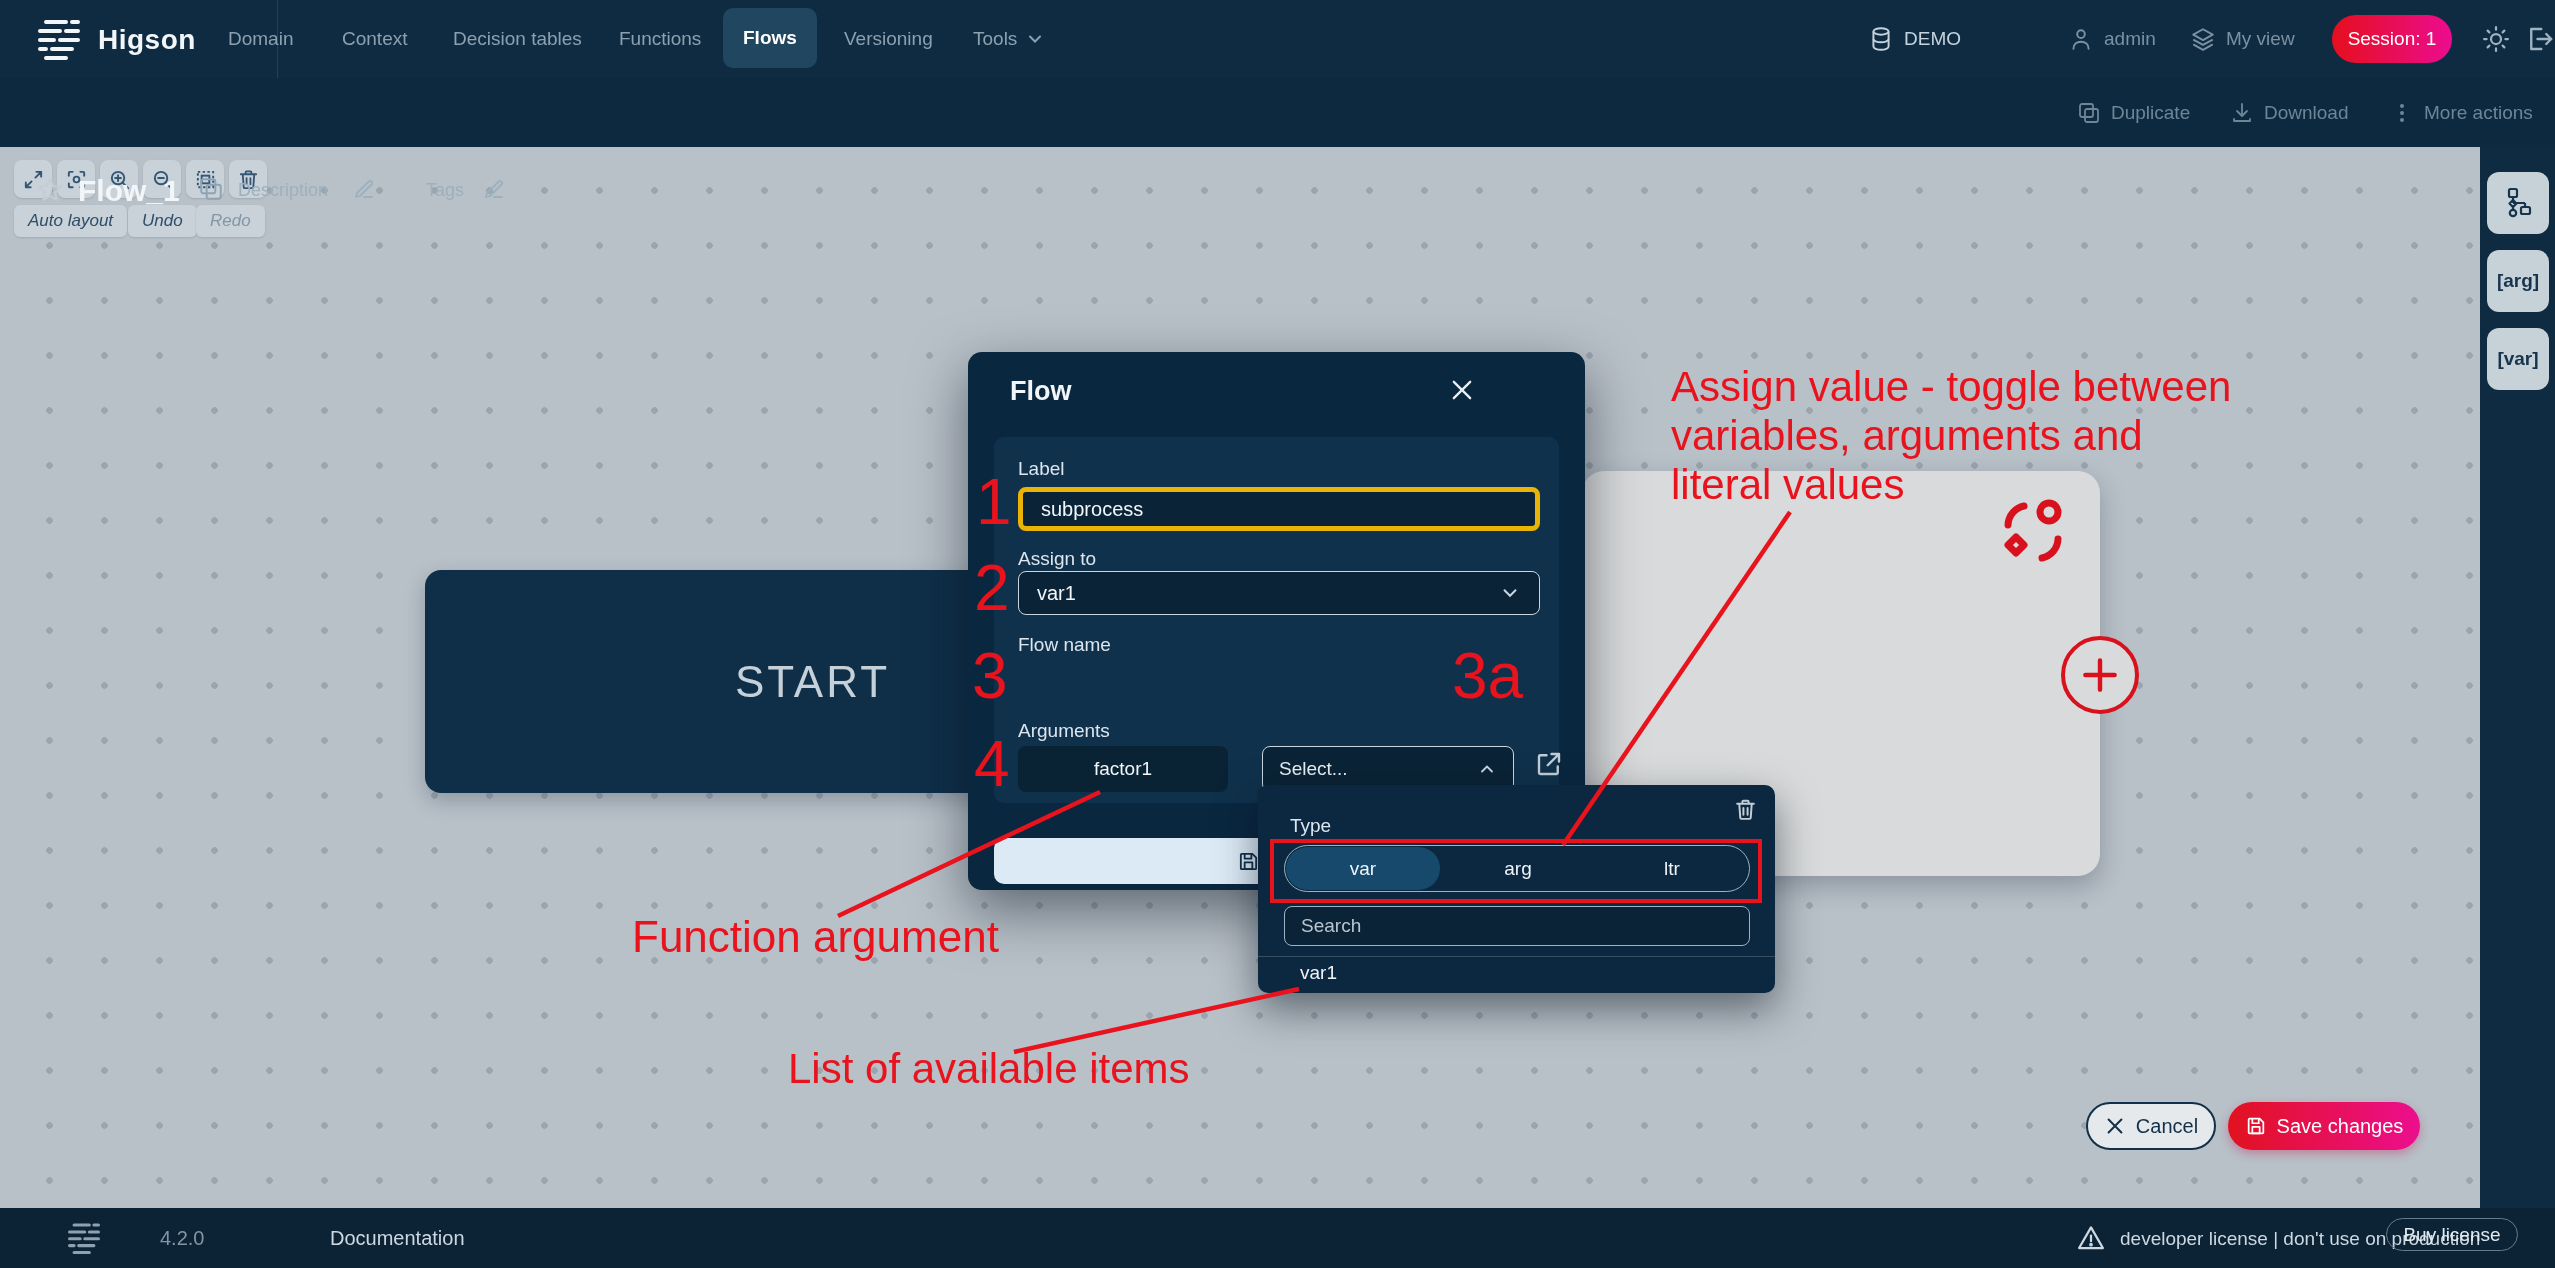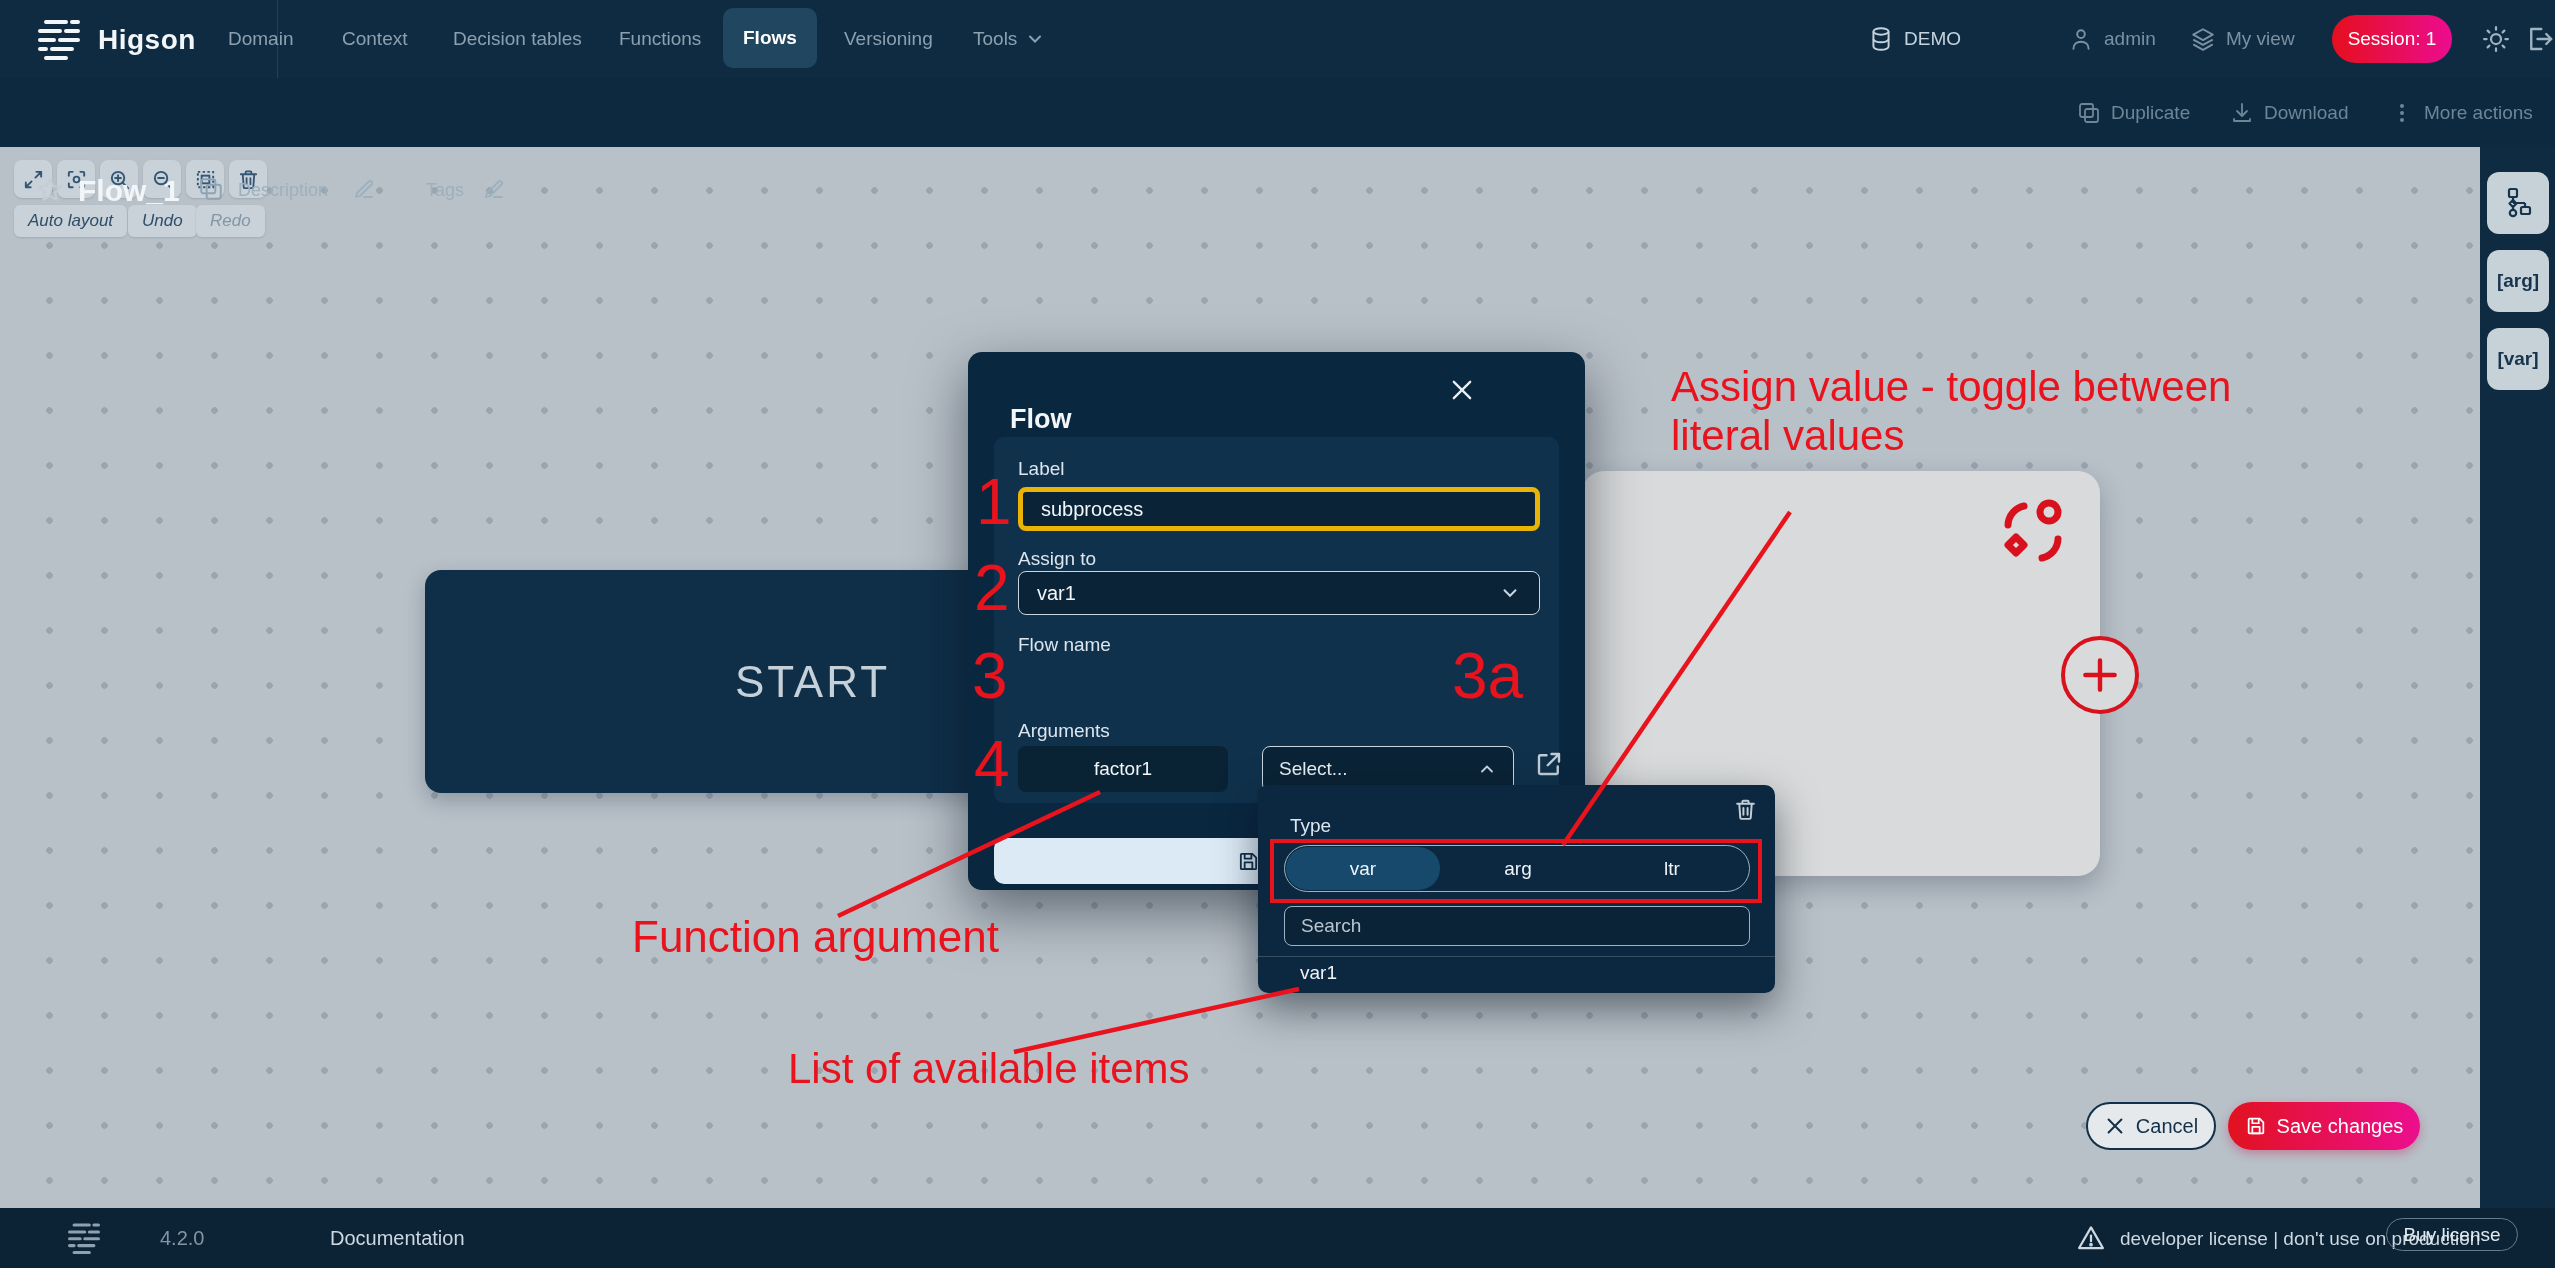--- a/index.html
+++ b/index.html
@@ -63,21 +63,21 @@
 
   
   .side-rail { position:absolute; left:2480px; top:147px; width:75px; height:1061px; background:#0e2b42; z-index:6; }
   .rail-btn { position:absolute; left:7px; width:62px; height:62px; background:#c7d1d8; border-radius:12px; color:#16344e;
     display:flex; align-items:center; justify-content:center; font-size:19px; font-weight:bold; }
   .rail-btn svg { width:34px; height:34px; }
 
   
   .modal { position:absolute; left:968px; top:352px; width:617px; height:538px; background:#0a2740; border-radius:14px;
     box-shadow:0 20px 55px rgba(5,15,25,.5); z-index:20; }
-  .modal-title { position:absolute; left:42px; top:24px; font-size:27px; font-weight:bold; color:#f2f6f9;margin-top:28px; }
+  .modal-title { position:absolute; left:42px; top:24px; font-size:27px; font-weight:bold; color:#f2f6f9; }
   .modal-close { position:absolute; left:480px; top:24px; width:28px; height:28px; color:#e8eef3; }
   .modal-panel { position:absolute; left:26px; top:85px; width:565px; height:366px; background:#10314c; border-radius:10px; }
   .f-label { position:absolute; left:24px; font-size:19px; color:#dce6ee; }
   .f-input { position:absolute; left:24px; width:522px; height:44px; background:#0a2336; border:5px solid #eab308; border-radius:8px;
     color:#f2f6f9; font-size:20px; padding:12px 18px; font-family:"Liberation Sans",sans-serif; }
   .f-select { position:absolute; left:24px; width:522px; height:44px; background:#0a2336; border:1px solid #c9d6e0; border-radius:8px;
     color:#f2f6f9; font-size:20px; display:flex; align-items:center; padding:0 18px; justify-content:space-between; }
   .f-select .ic { width:22px; height:22px; color:#c9d6e0; }
   .arg-chip { position:absolute; left:24px; top:309px; width:210px; height:46px; background:#0a2334; border-radius:8px;
     color:#f2f6f9; font-size:19px; display:flex; align-items:center; justify-content:center; }
@@ -394,20 +394,21 @@
   <div class="anno-rect"></div>
 
   <div class="anno anno-num" style="left:976px;top:470px">1</div>
   <div class="anno anno-num" style="left:974px;top:556px">2</div>
   <div class="anno anno-num" style="left:972px;top:644px">3</div>
   <div class="anno anno-num" style="left:1452px;top:644px">3a</div>
   <div class="anno anno-num" style="left:974px;top:732px">4</div>
 
   <div class="anno anno-note" style="left:1671px;top:362px">
     <div>Assign value - toggle between</div>
+    <div>variables, arguments and</div>
     <div>literal values</div>
   </div>
   <div class="anno anno-note" style="left:632px;top:912px;font-size:44px">Function argument</div>
   <div class="anno anno-note" style="left:788px;top:1044px">List of available items</div>
 
   <div class="footer">
     <svg class="ft-logo" viewBox="0 0 46 42" fill="none" stroke="currentColor" stroke-width="4" stroke-linecap="round">
       <path d="M10 4 H30 M36 4 H42"></path>
         <path d="M4 13 H24 M30 13 H42"></path>
         <path d="M4 22 H18 M24 22 H42"></path>

